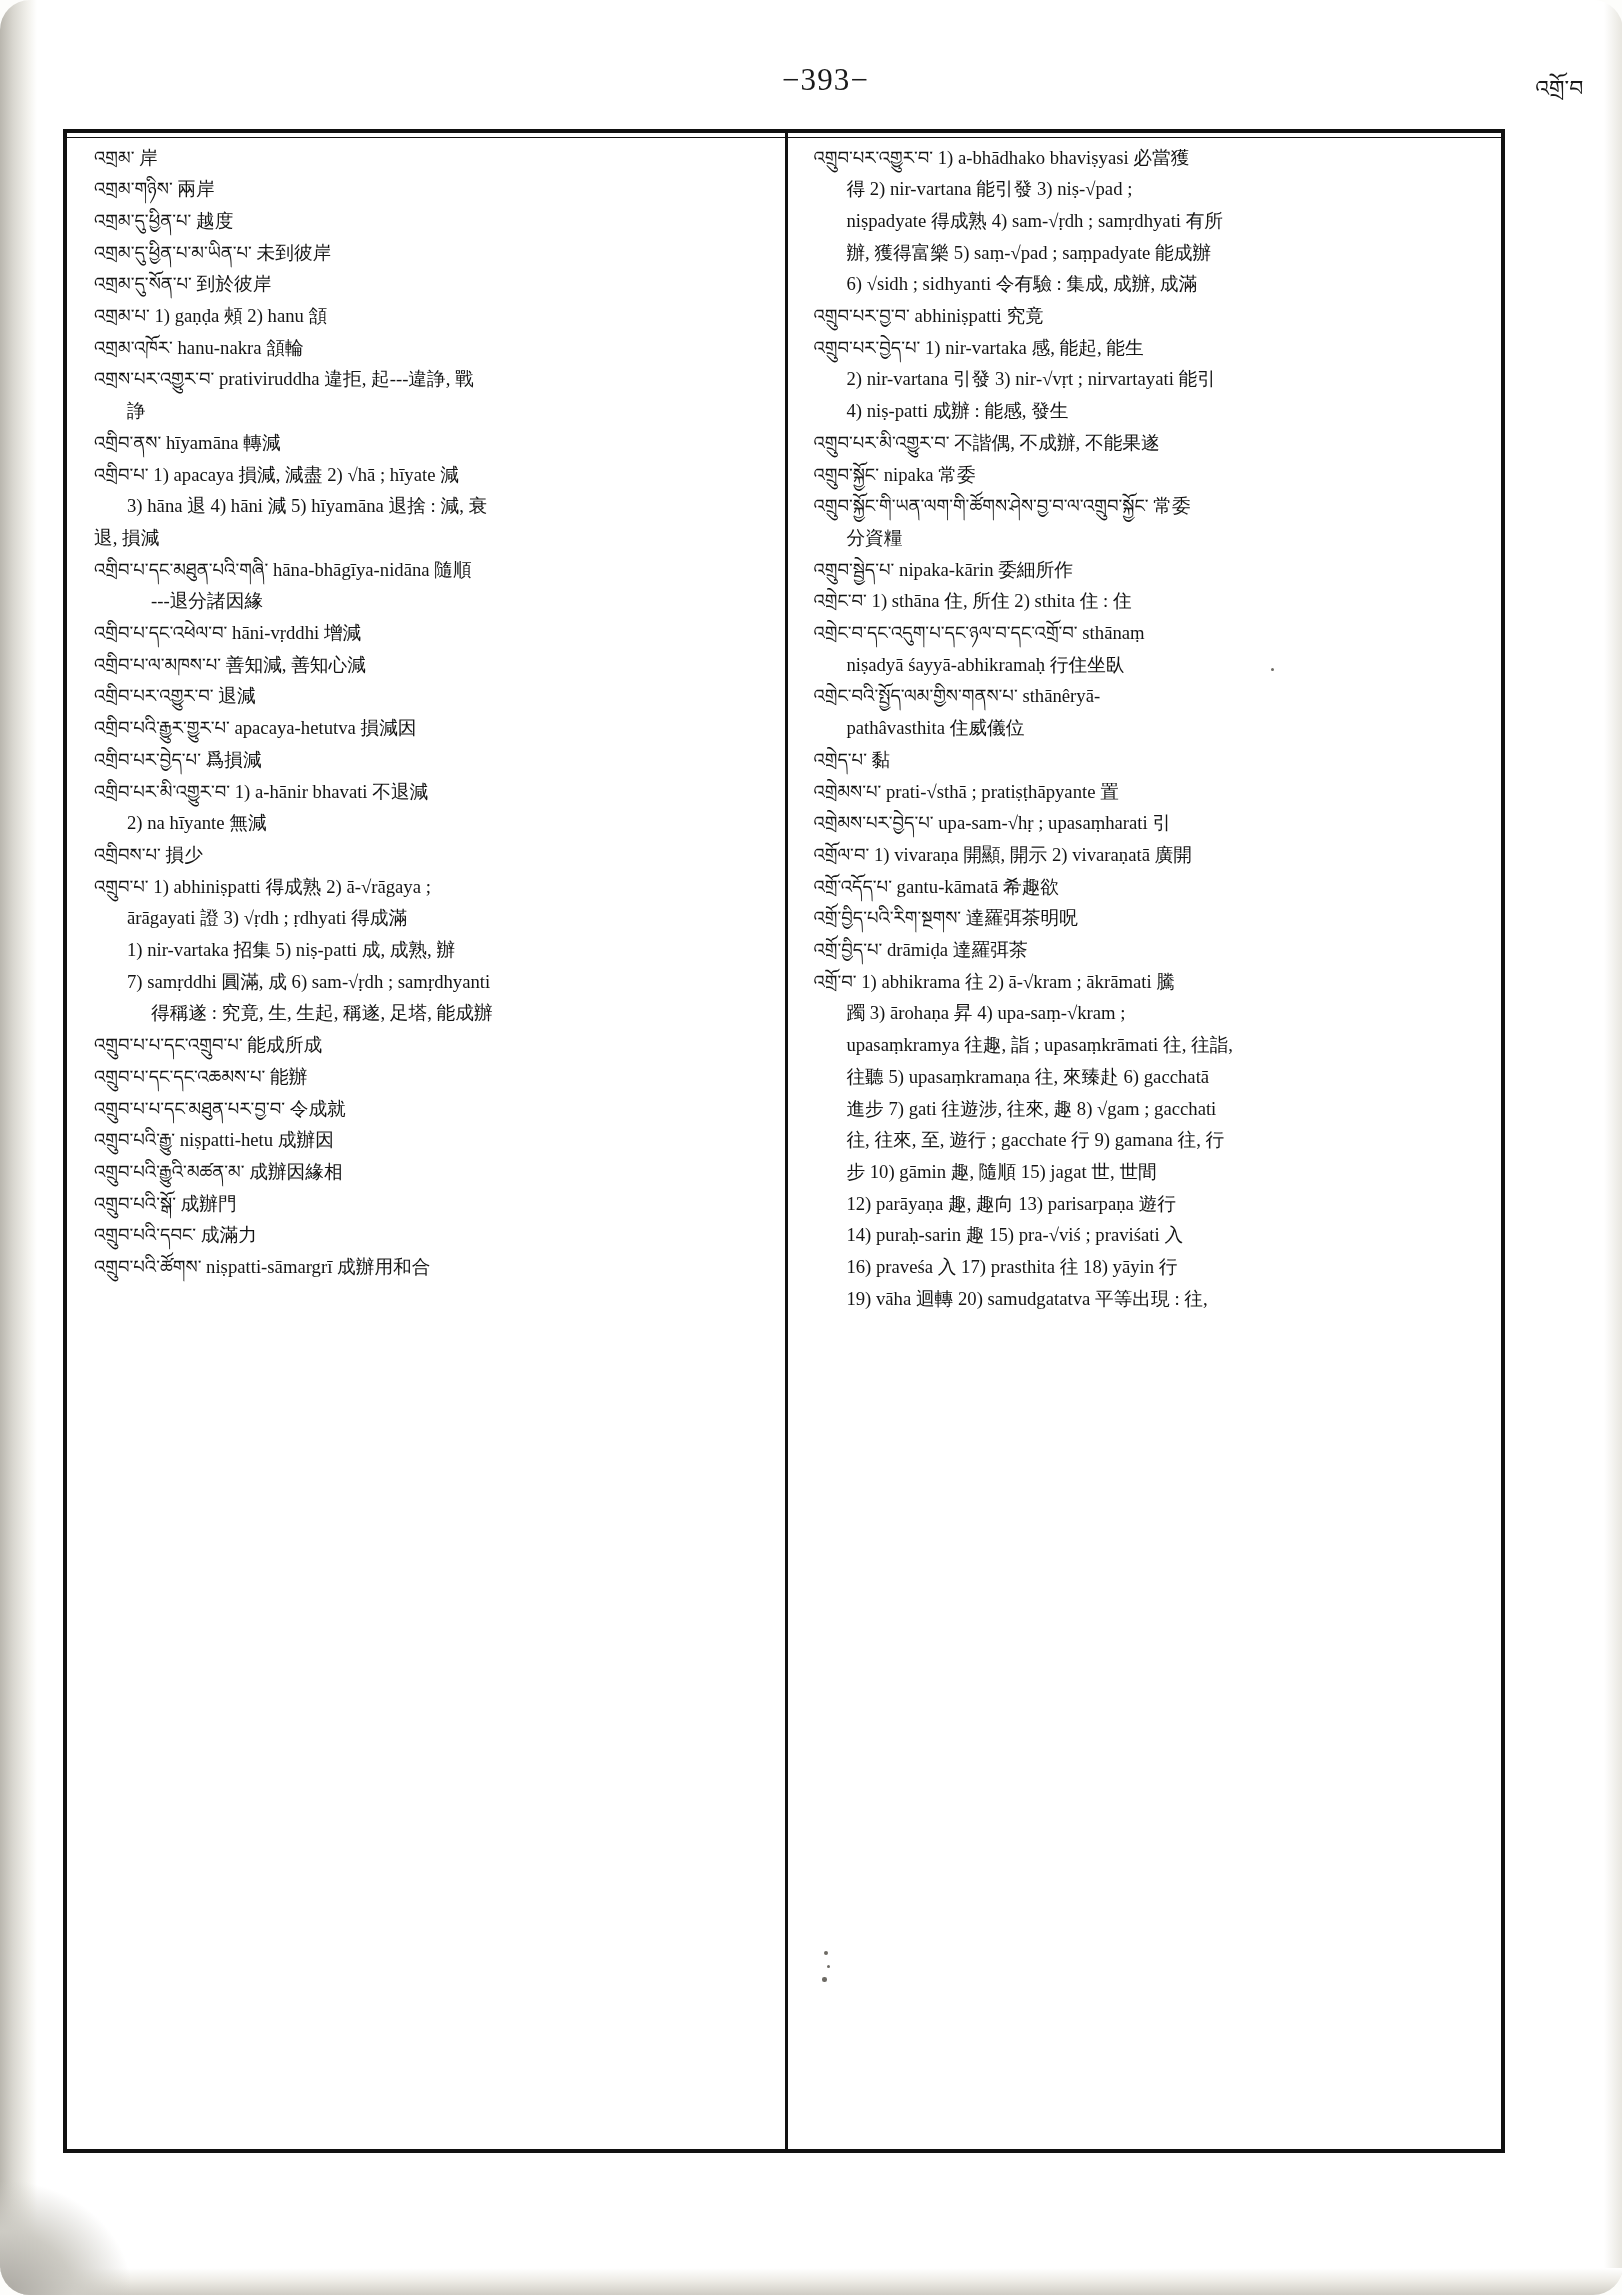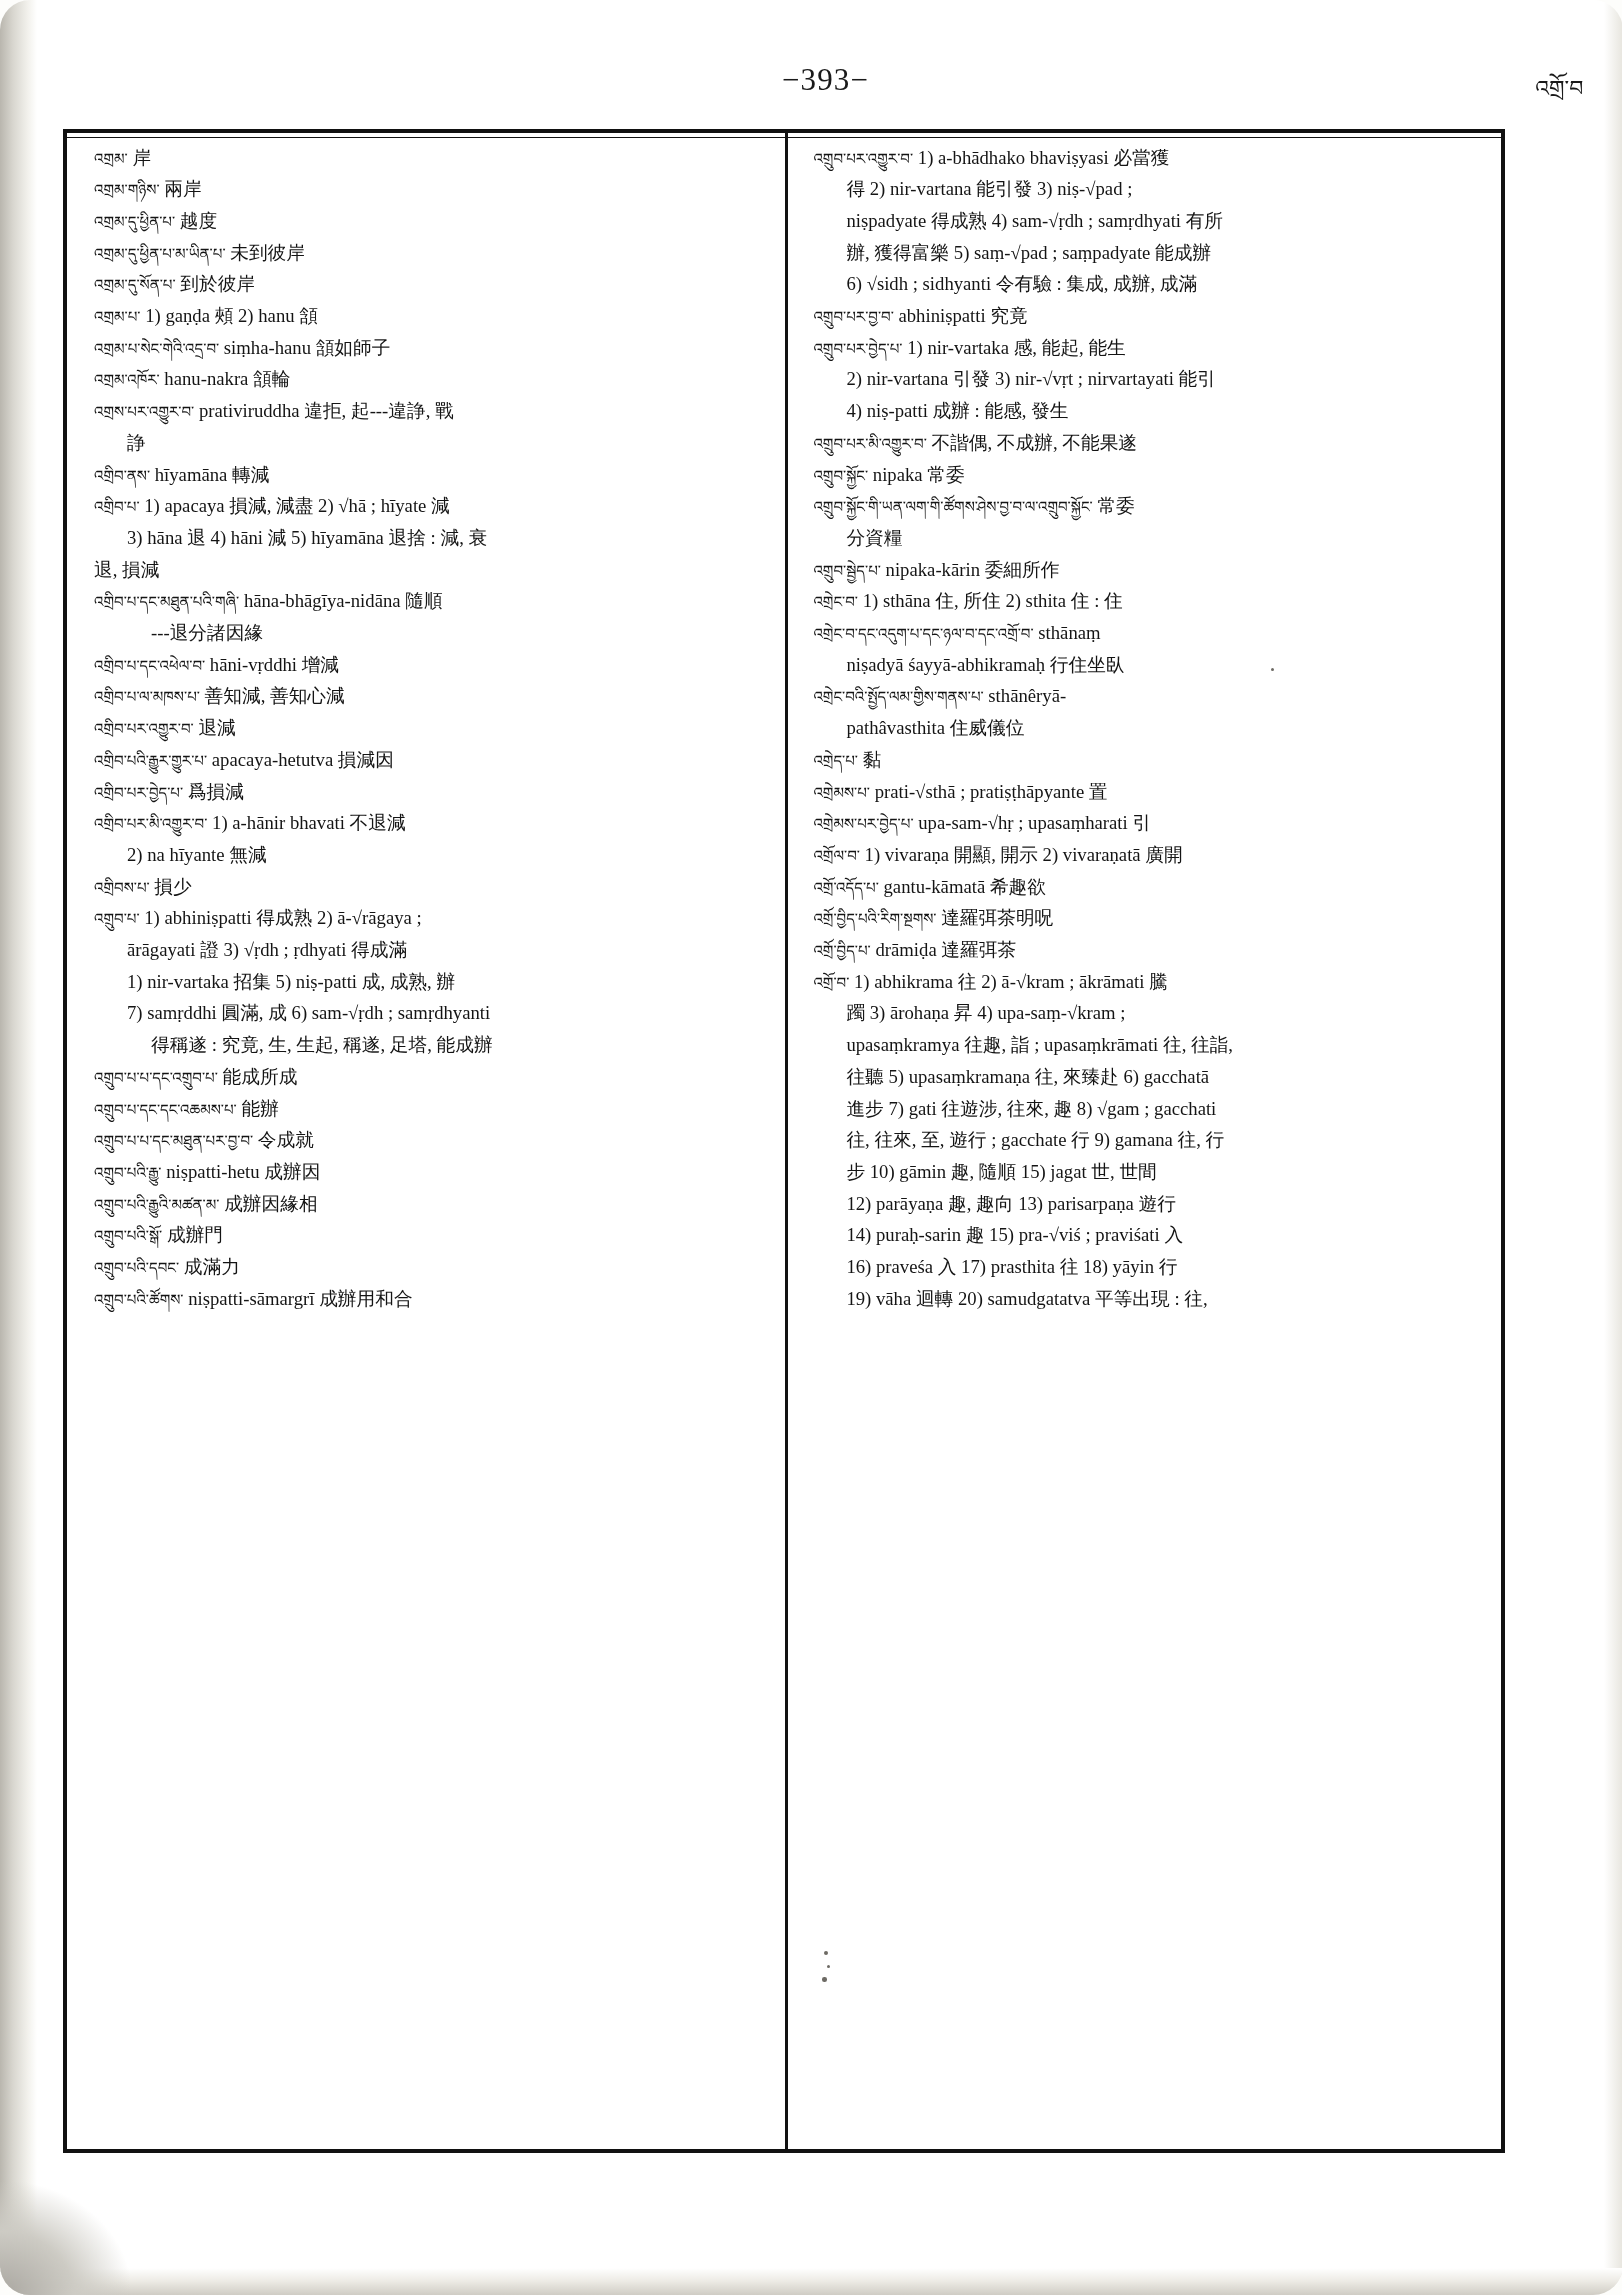--- a/index.html
+++ b/index.html
@@ -117,21 +117,21 @@
 
   .entry {
     font-size: 18.7px;
     line-height: 1.30;
     color: #141414;
     margin: 0 0 7.4px 0;
     text-indent: 0;
   }
   .entry .tib {
     font-family: "DejaVu Sans", sans-serif;
-    font-size: 15px;
+    font-size: 18px;
     letter-spacing: 0px;
   }
   .cont {
     
     padding-left: 33px;
   }
   .cont2 {
     padding-left: 0px;
   }
   .cont3 {
@@ -164,21 +164,20 @@
   <div class="frame">
     <div class="col-divider"></div>
     <div class="columns">
       <div class="col left" id="col-left">
           <p class="entry"><span class="tib">འགྲམ་</span>  <span class="sanskrit">岸</span></p>
           <p class="entry"><span class="tib">འགྲམ་གཉིས་</span>  <span class="sanskrit">兩岸</span></p>
           <p class="entry"><span class="tib">འགྲམ་དུ་ཕྱིན་པ་</span>  <span class="sanskrit">越度</span></p>
           <p class="entry"><span class="tib">འགྲམ་དུ་ཕྱིན་པ་མ་ཡིན་པ་</span>  <span class="sanskrit">未到彼岸</span></p>
           <p class="entry"><span class="tib">འགྲམ་དུ་སོན་པ་</span>  <span class="sanskrit">到於彼岸</span></p>
           <p class="entry"><span class="tib">འགྲམ་པ་</span>  <span class="sanskrit">1) gaṇḍa 頰  2) hanu 頷</span></p>
-          <p class="entry"><span class="tib">འགྲམ་པ་སེང་གེའི་འདྲ་བ་</span>  <span class="sanskrit">siṃha-hanu 頷如師子</span></p>
           <p class="entry"><span class="tib">འགྲམ་འཁོར་</span>  <span class="sanskrit">hanu-nakra 頷輪</span></p>
           <p class="entry"><span class="tib">འགྲས་པར་འགྱུར་བ་</span>  <span class="sanskrit">prativiruddha 違拒, 起‑‑‑違諍, 戰</span></p>
           <p class="entry cont"><span class="sanskrit">諍</span></p>
           <p class="entry"><span class="tib">འགྲིབ་ནས་</span>  <span class="sanskrit">hīyamāna 轉減</span></p>
           <p class="entry"><span class="tib">འགྲིབ་པ་</span>  <span class="sanskrit">1) apacaya 損減, 減盡  2) √hā ; hīyate 減</span></p>
           <p class="entry cont"><span class="sanskrit">3) hāna 退  4) hāni 減  5) hīyamāna 退捨 : 減, 衰</span></p>
           <p class="entry cont cont2"><span class="sanskrit">退, 損減</span></p>
           <p class="entry"><span class="tib">འགྲིབ་པ་དང་མཐུན་པའི་གཞི་</span>  <span class="sanskrit">hāna-bhāgīya-nidāna 隨順</span></p>
           <p class="entry cont cont3"><span class="sanskrit">‑‑‑退分諸因緣</span></p>
           <p class="entry"><span class="tib">འགྲིབ་པ་དང་འཕེལ་བ་</span>  <span class="sanskrit">hāni-vṛddhi 增減</span></p>

